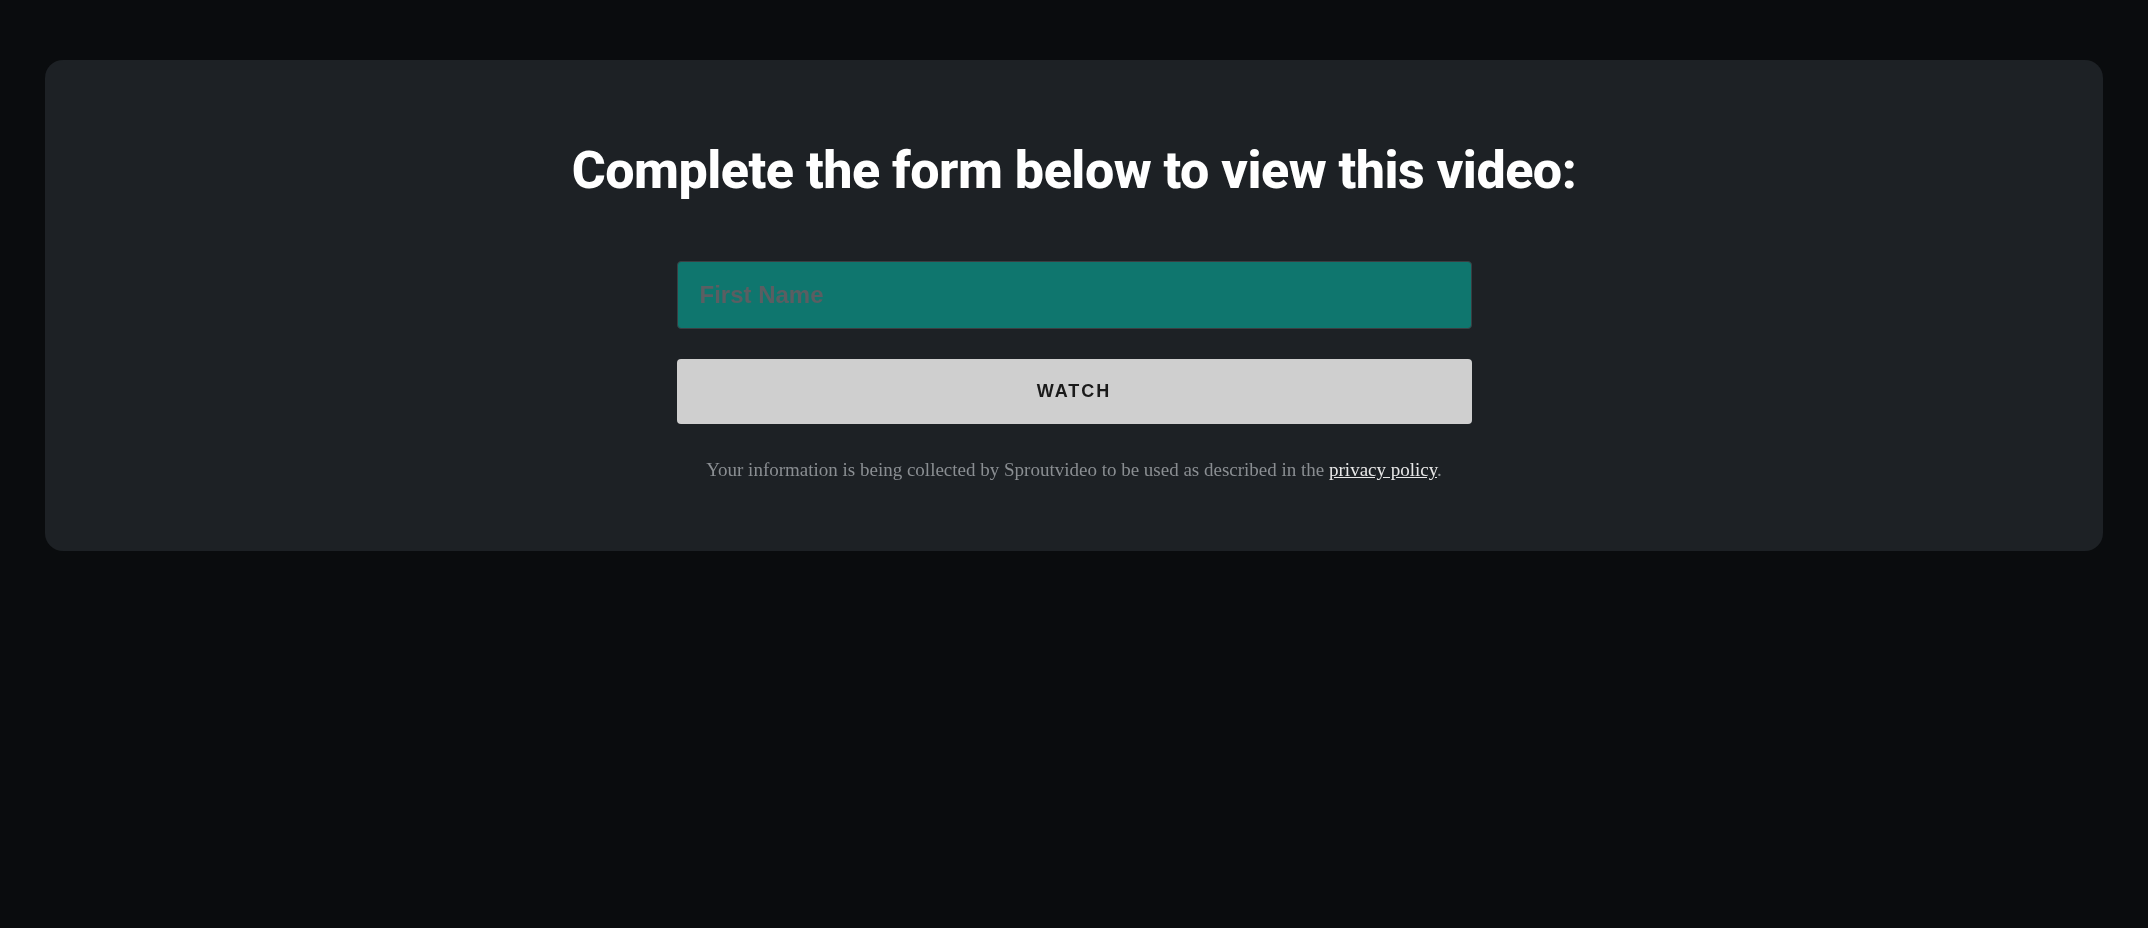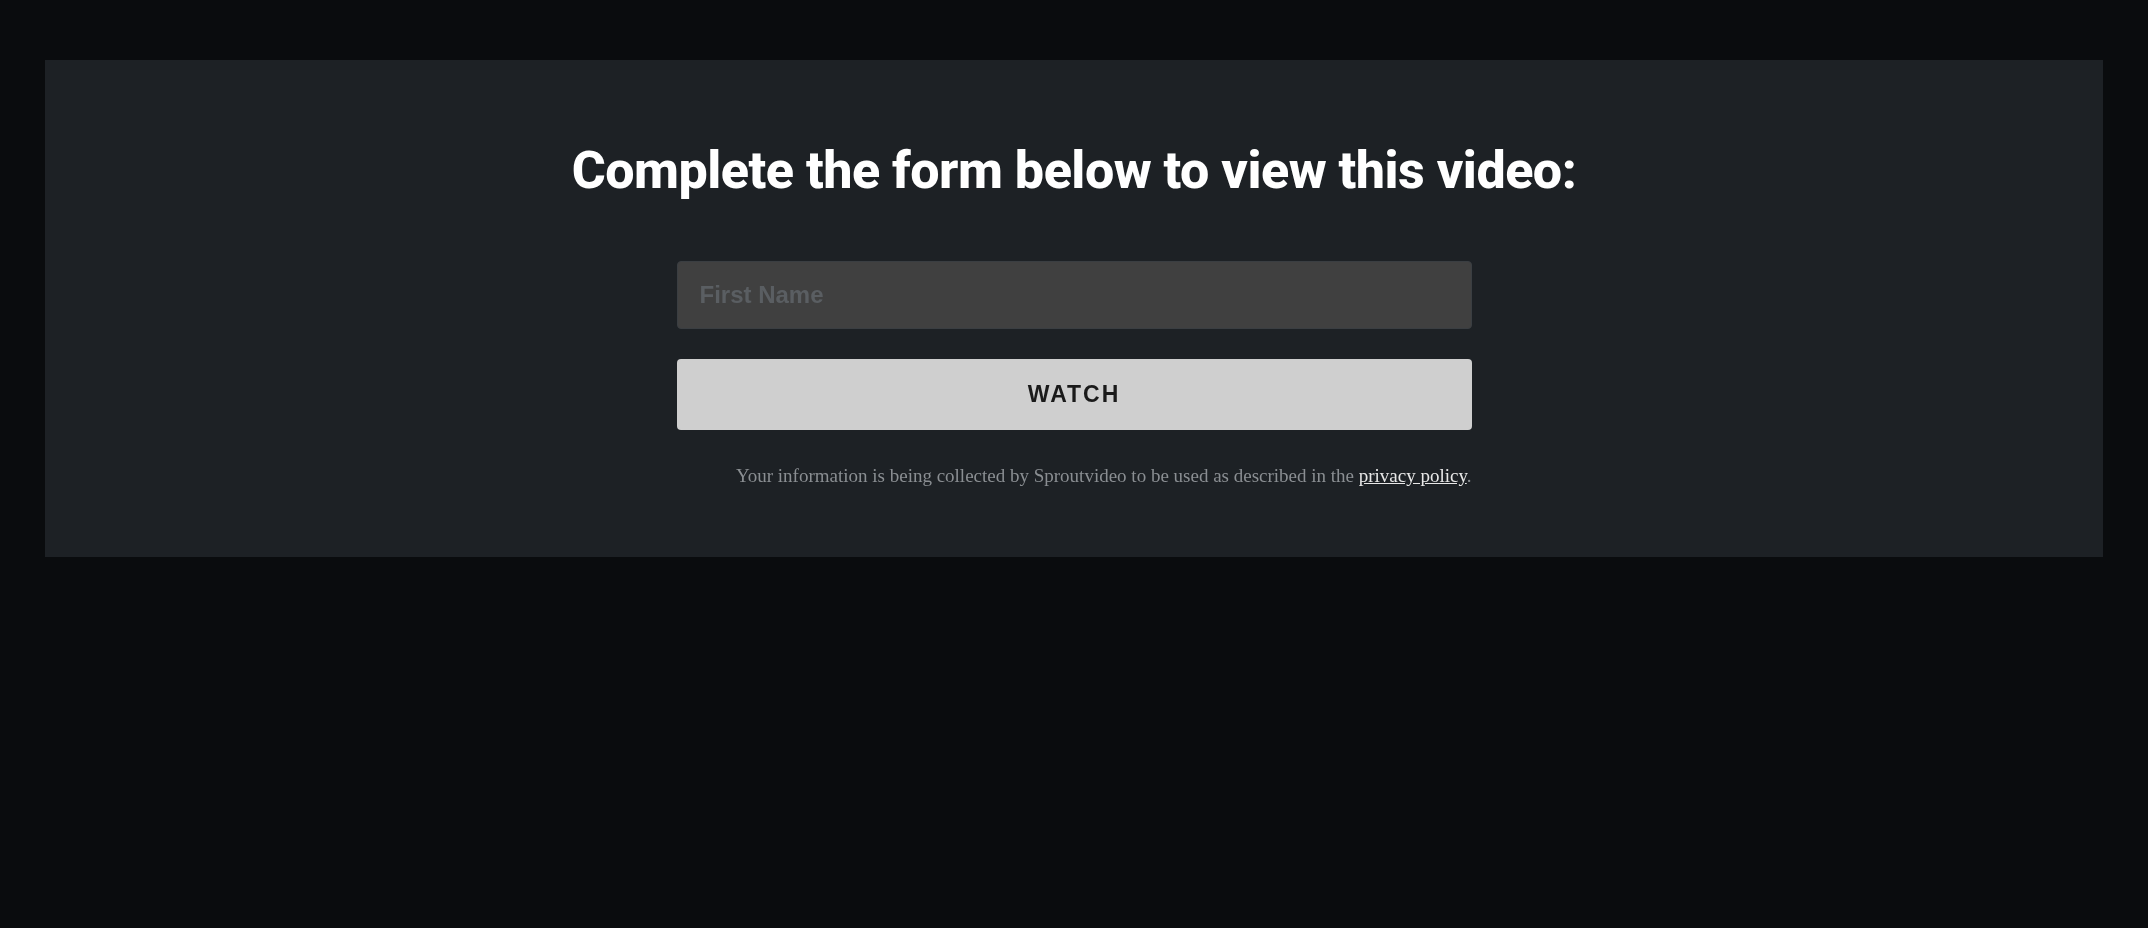--- a/index.html
+++ b/index.html
@@ -10,21 +10,21 @@
     
     body {
       background-color: #0a0c0e;
       font-family: -apple-system, BlinkMacSystemFont, "Segoe UI", Roboto, "Helvetica Neue", Arial, sans-serif;
       min-height: 928px;
       padding: 60px 45px;
     }
     
     .card {
       background-color: #1d2125;
-      border-radius: 0;
+      border-radius: 18px;
       padding: 80px 60px 70px 60px;
       width: 100%;
     }
     
     .heading {
       color: #ffffff;
       font-size: 52px;
       font-weight: 800;
       text-align: center;
       letter-spacing: -0.5px;
@@ -37,21 +37,21 @@
     }
     
     .name-row {
       display: flex;
       gap: 30px;
       margin-bottom: 30px;
     }
     
     .input-field {
       flex: 1;
-      background-color: #404040;
+      background-color: #0f766e;
       border: 1px solid #3a3e42;
       border-radius: 4px;
       padding: 19px 22px;
       font-size: 24px;
       font-weight: 600;
       color: #ffffff;
       outline: none;
     }
     
     .input-field::placeholder {
@@ -66,30 +66,30 @@
     .email-row .input-field {
       width: 100%;
     }
     
     .submit-button {
       width: 100%;
       background-color: #cfcfcf;
       border: none;
       border-radius: 4px;
       padding: 22px;
-      font-size: 23px;
+      font-size: 18px;
       font-weight: 800;
       letter-spacing: 2px;
       color: #1a1a1a;
       cursor: pointer;
       margin-bottom: 35px;
     }
     
     .disclaimer {
-      text-align: right;
+      text-align: center;
       color: #8a8e92;
       font-size: 19px;
       font-family: Georgia, 'Times New Roman', serif;
     }
     
     .disclaimer a {
       color: #e8e8e8;
       text-decoration: underline;
     }
   </style>

